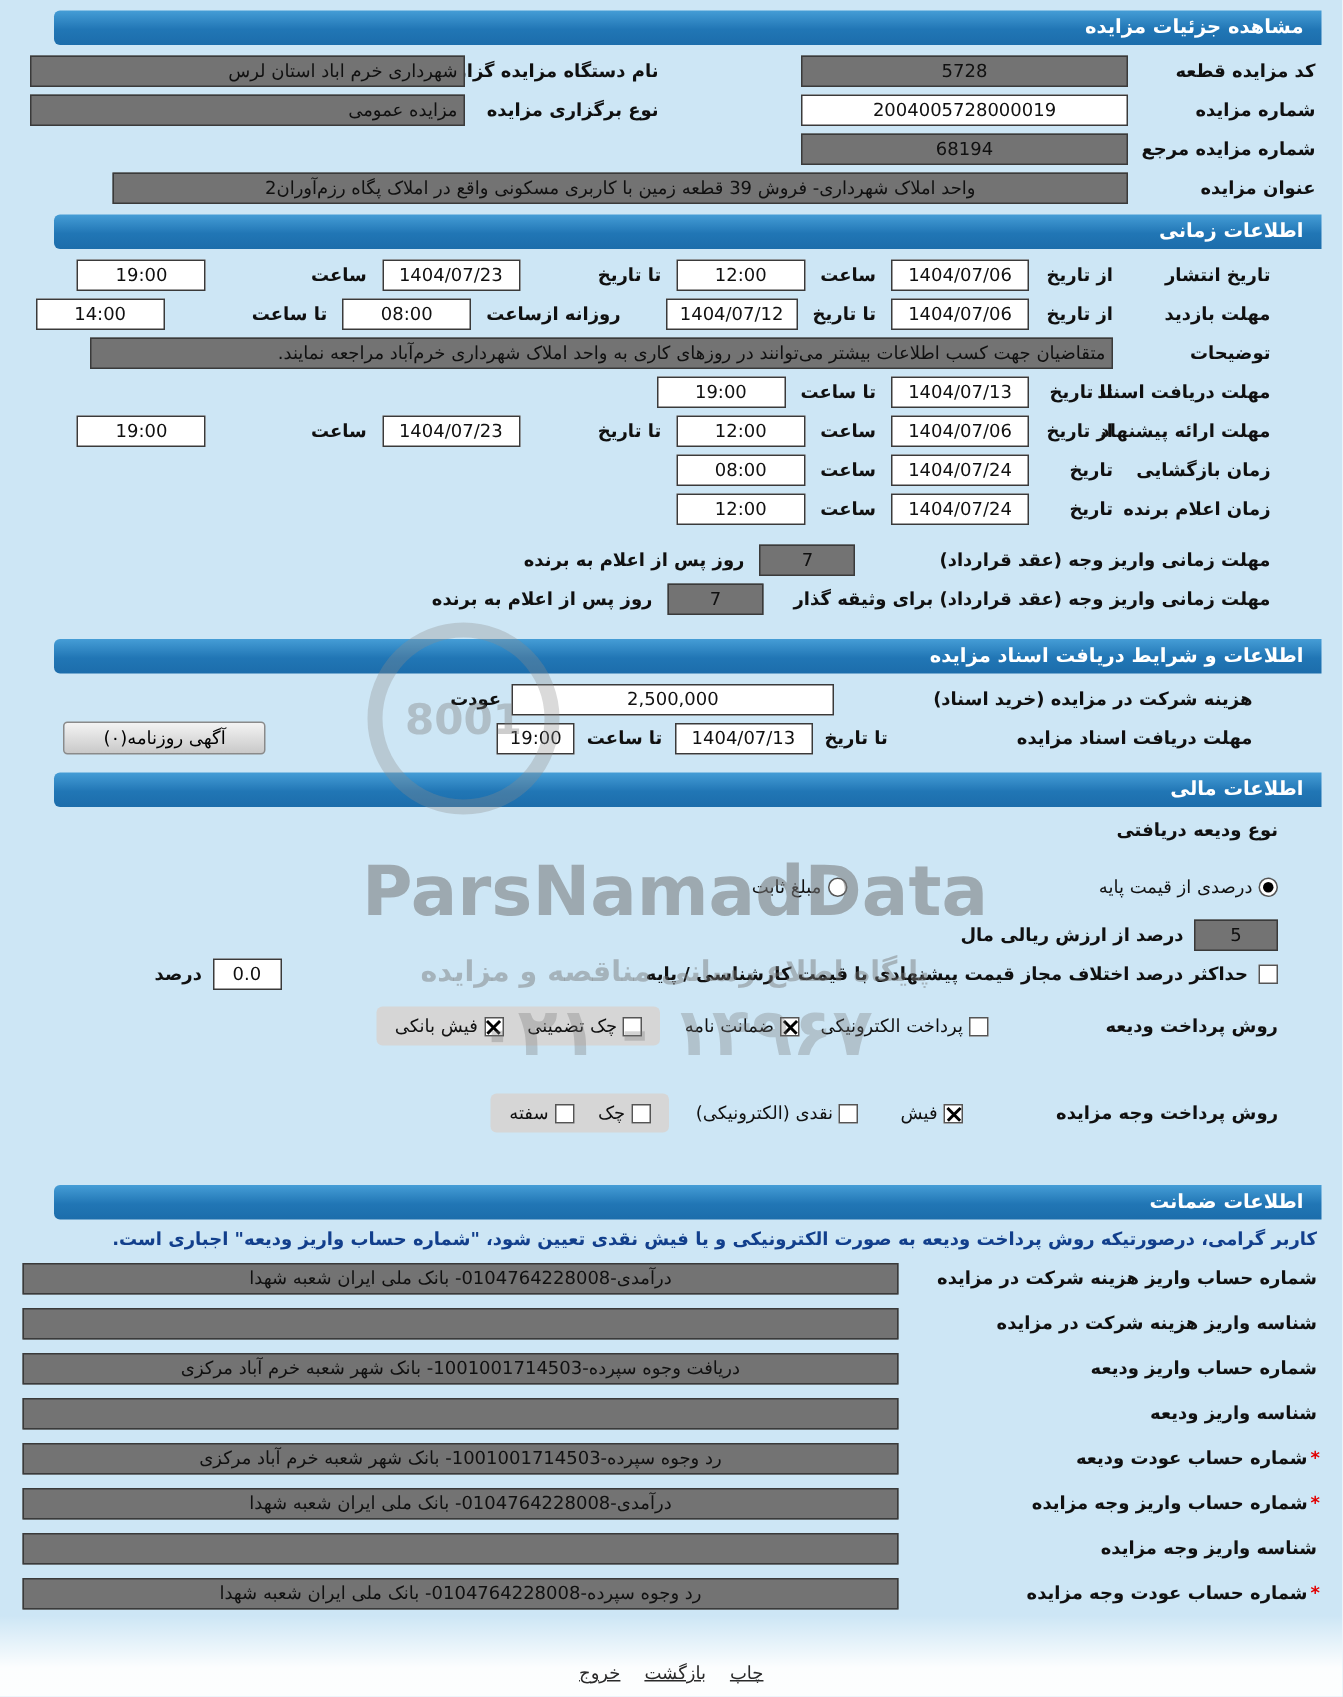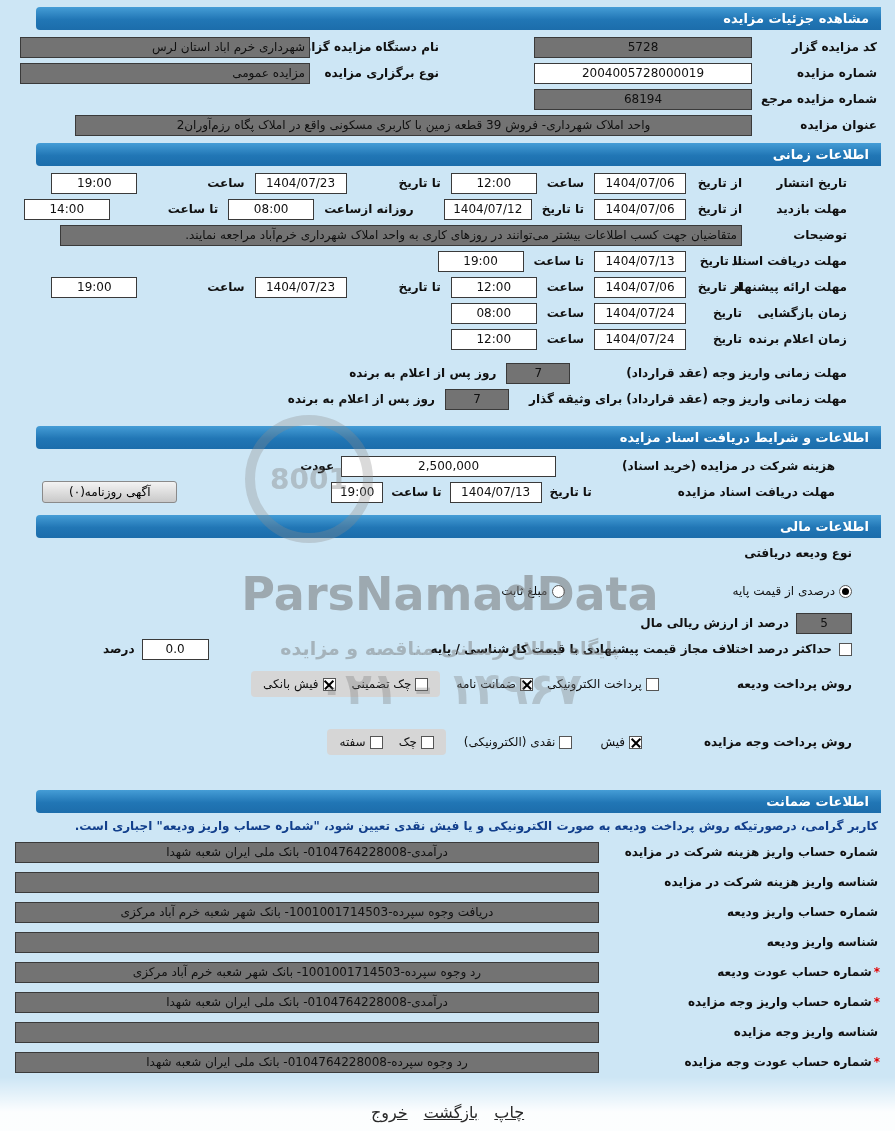--- a/index.html
+++ b/index.html
@@ -32,21 +32,21 @@
   .cb{width:13px;height:13px;border:1px solid #555;background:#fff;flex:none;position:relative}
   .cb.checked::before,.cb.checked::after{content:"";position:absolute;top:5px;left:-.5px;width:12px;height:1.6px;background:#000}
   .cb.checked::before{transform:rotate(45deg)}
   .cb.checked::after{transform:rotate(-45deg)}
   .radio{width:13px;height:13px;border:1px solid #555;border-radius:50%;background:#fff;flex:none;position:relative}
   .radio.checked::after{content:"";position:absolute;top:2px;left:2px;right:2px;bottom:2px;border-radius:50%;background:#000}
   .opt{display:flex;align-items:center;gap:4px;white-space:nowrap}
   .pill{display:flex;align-items:center;gap:16px;background:#d6d6d6;border-radius:4px;padding:5px 12px;height:26px}
   .btn{height:22px;padding:0 26px;display:flex;align-items:center;justify-content:center;background:linear-gradient(#f3f3f3,#c9c9c9);border:1px solid #8a8a8a;border-radius:3px;font-size:12px;cursor:pointer;white-space:nowrap;font-family:inherit}
   .footer{position:absolute;left:0;right:0;bottom:0;height:54px;background:linear-gradient(180deg,rgba(255,255,255,0),rgba(255,255,255,.95) 65%);display:flex;align-items:flex-end;justify-content:center;gap:16px;padding-bottom:9px;z-index:20}
-  .footer a{color:#2a2a2a;font-size:16px;}
+  .footer a{color:#2a2a2a;font-size:12px;}
   .wm{position:absolute;top:415px;left:140px;width:620px;z-index:10;pointer-events:none;text-align:center}
   .wm-circle{position:absolute;left:105px;top:0;width:128px;height:128px;border:10px solid rgba(140,140,140,.32);border-radius:50%;display:flex;align-items:center;justify-content:center;font-size:28px;font-weight:bold;color:rgba(130,130,130,.4)}
   .wm-brand{margin-top:152px;font-size:46px;font-weight:bold;color:rgba(118,118,118,.55)}
   .wm-line1{margin-top:16px;font-size:19px;font-weight:bold;color:rgba(118,118,118,.45)}
   .wm-phone{margin-top:4px;font-size:44px;font-weight:bold;color:rgba(118,118,118,.32);letter-spacing:5px;direction:ltr}
 </style>
 </head>
 <body>
 
 <div class="page">
@@ -59,21 +59,21 @@
     <div class="wm-line1">پایگاه اطلاع رسانی مناقصه و مزایده</div>
     <div class="wm-phone">۰۲۱ - ۱۴۹۶۷</div>
   </div>
 
   <div class="bar">
     <span>مشاهده جزئیات مزایده</span>
   </div>
 
   <div class="row g">
     <div class="grp">
-      <span class="lbl w118">کد مزایده گزار</span>
+      <span class="lbl w118">کد مزایده قطعه</span>
       <span class="inp cream" style="width:218px">5728</span>
     </div>
     <div class="grp">
       <span class="lbl w122">نام دستگاه مزایده گزار</span>
       <span class="inp cream ralign" style="width:290px">شهرداری خرم اباد استان لرس</span>
     </div>
   </div>
 
   <div class="row g">
     <div class="grp">
@@ -212,21 +212,21 @@
   </div>
 
   <div class="row f" style="margin-top:10px">
     <span class="inp cream" style="width:56px">5</span>
     <span class="lbl" style="margin-right:7px">درصد از ارزش ریالی مال</span>
   </div>
 
   <div class="row f" style="padding-left:88px">
     <span class="cb"></span>
     <span class="lbl" style="margin-right:7px">حداکثر درصد اختلاف مجاز قیمت پیشنهادی با قیمت کارشناسی / پایه</span>
-    <span class="inp" style="width:67px;margin-right:auto">0.0</span>
+    <span class="inp" style="width:46px;margin-right:auto">0.0</span>
     <span class="lbl" style="margin-right:7px">درصد</span>
   </div>
 
   <div class="row f" style="height:28px;margin-top:10px">
     <span class="lbl">روش پرداخت ودیعه</span>
     <span class="opt" style="margin-right:78px">
       <span class="cb"></span>
       <span>پرداخت الکترونیکی</span>
     </span>
     <span class="opt" style="margin-right:14px">

